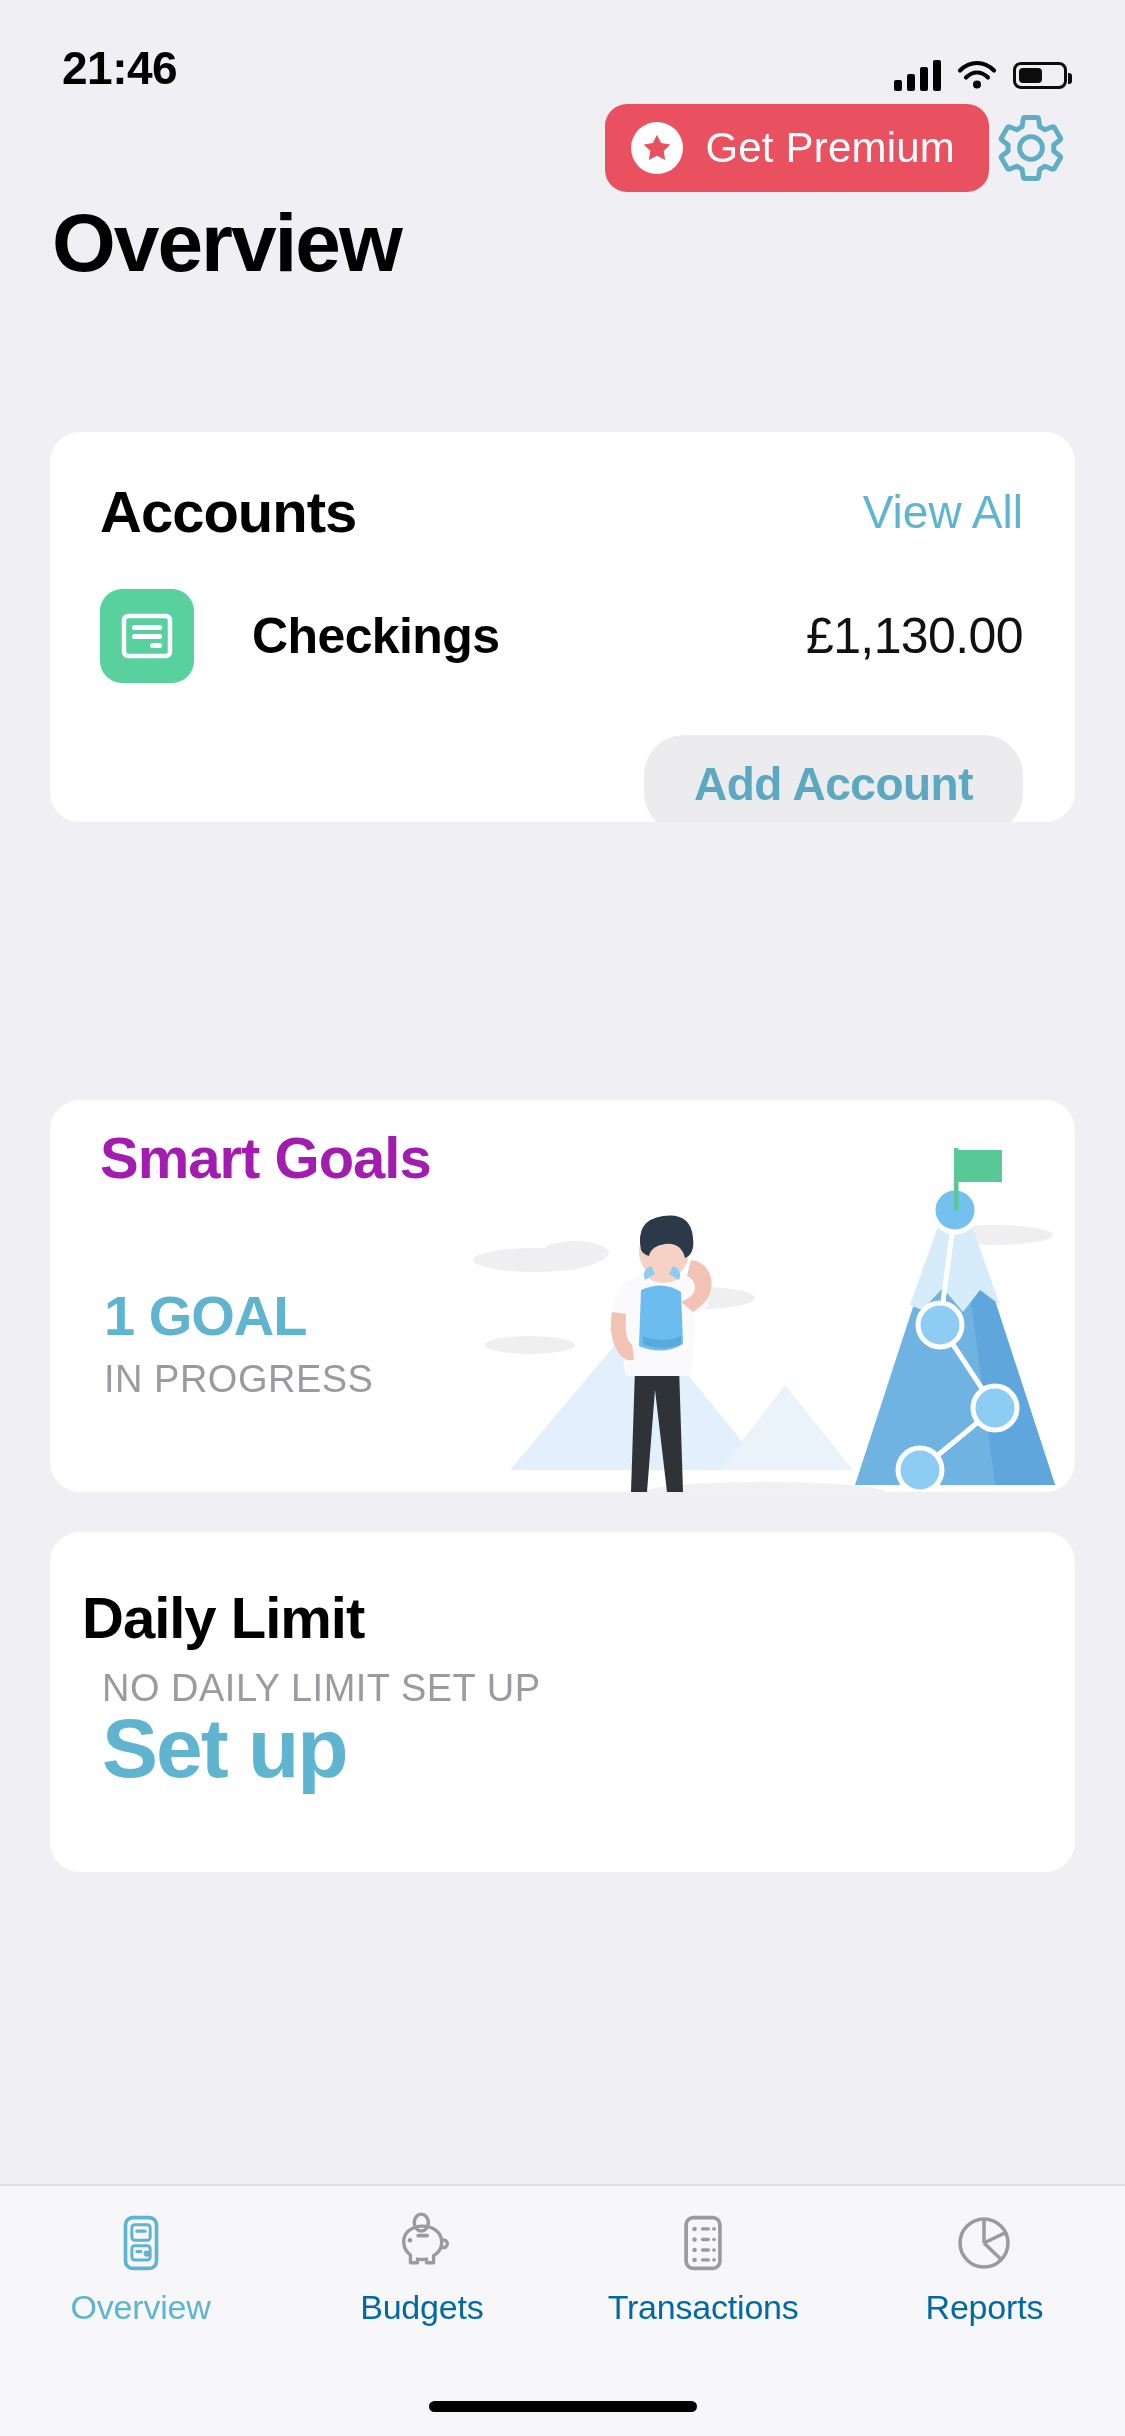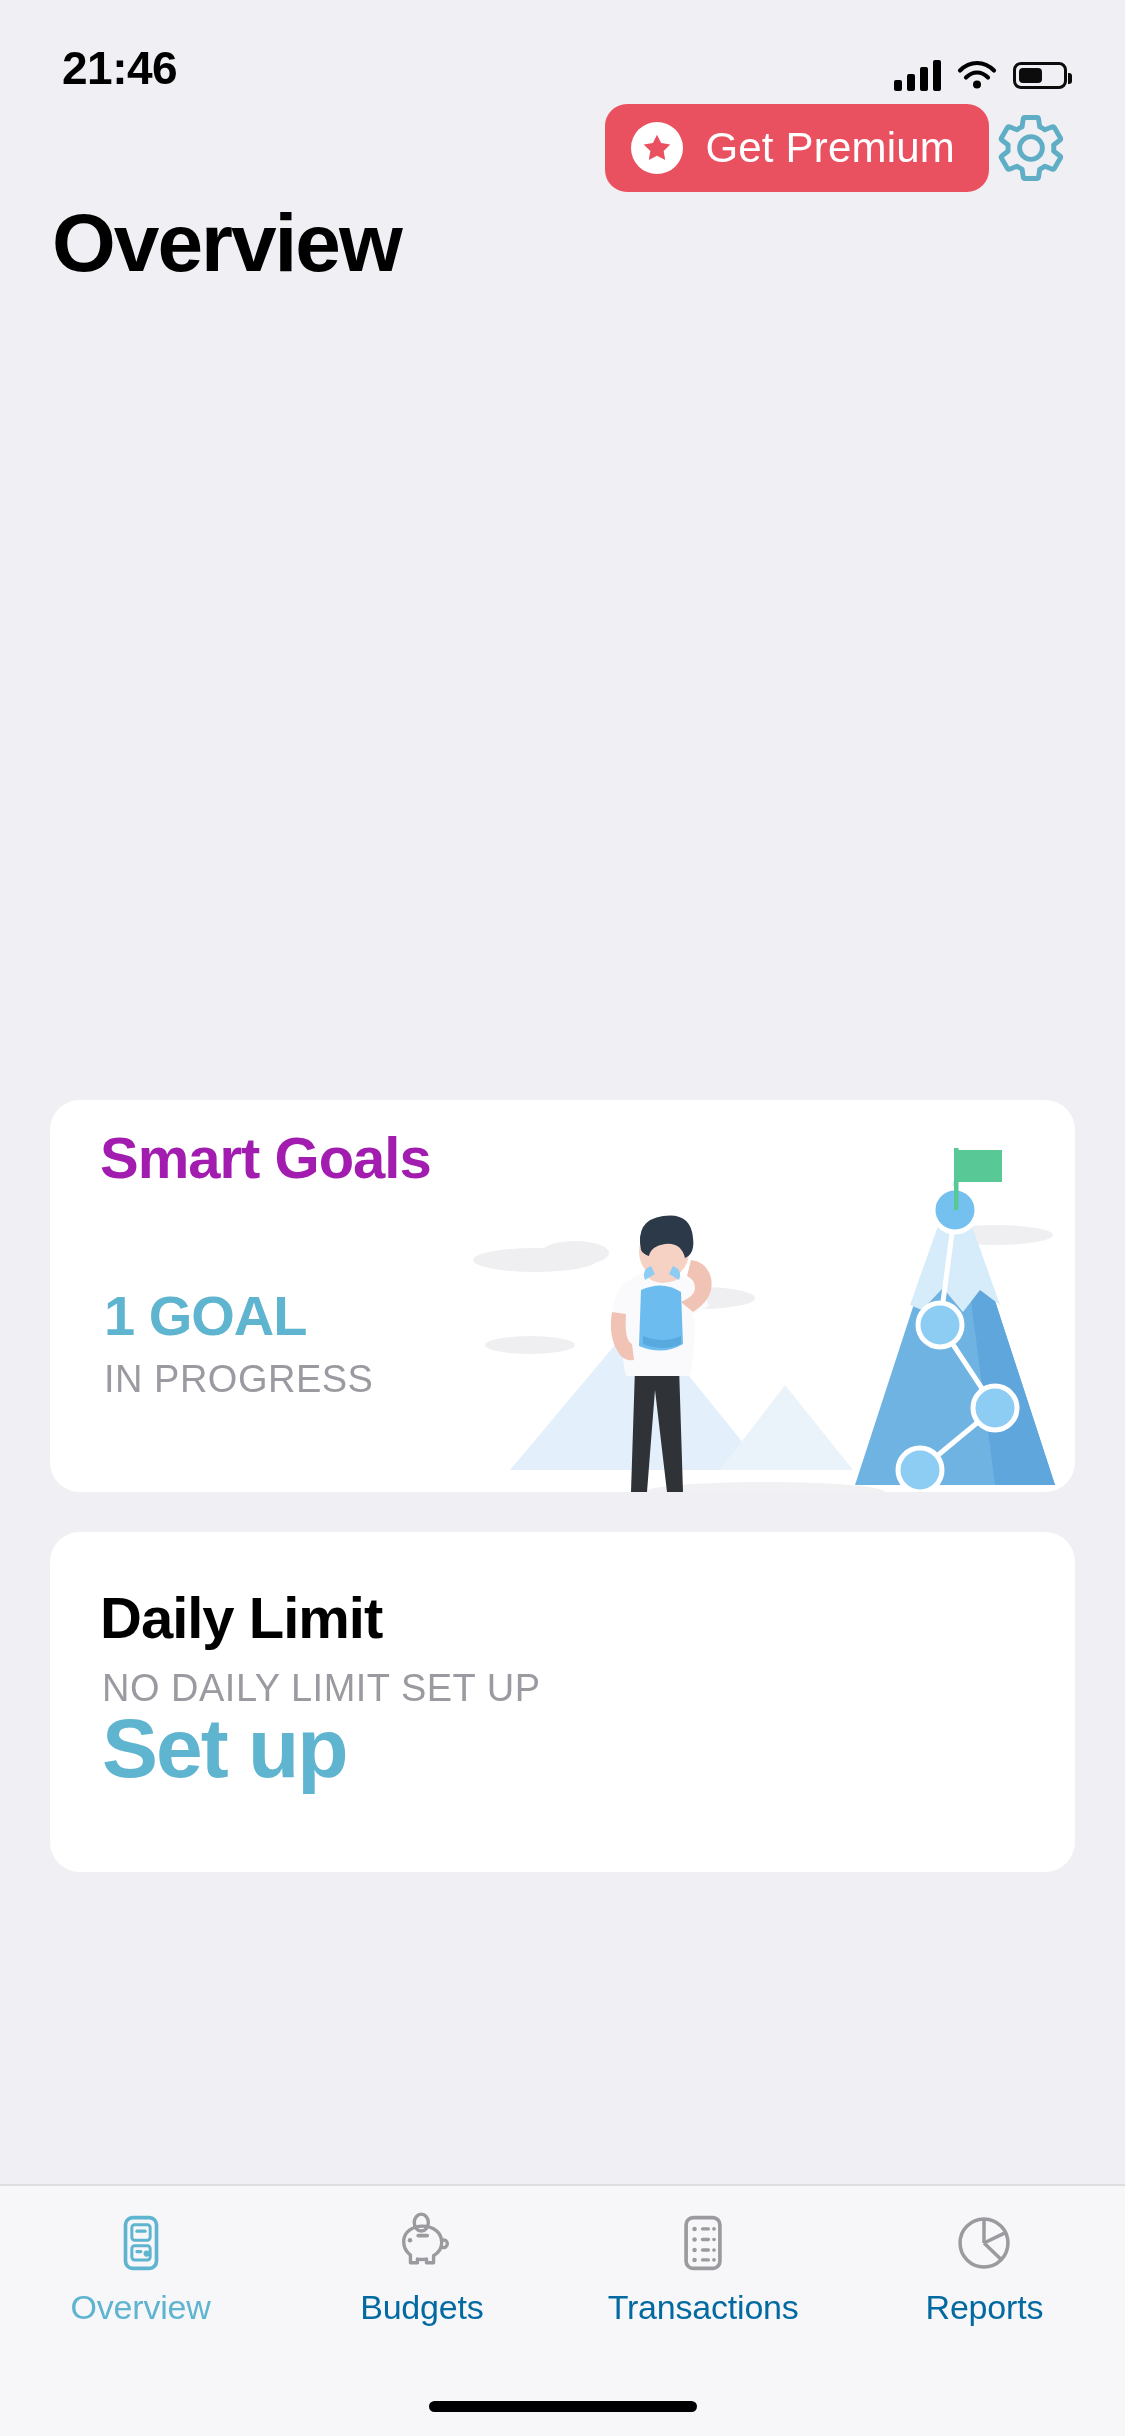--- a/index.html
+++ b/index.html
@@ -105,21 +105,21 @@
   }
 
   
   .goals-title { padding:24px 0 0 50px; font-size:58px; font-weight:bold; color:#a21caf; letter-spacing:-1px; }
   .goals-stat { position:absolute; left:54px; top:188px; }
   .goals-num { font-size:56px; font-weight:bold; color:#5FB4D0; letter-spacing:-1px; line-height:1; }
   .goals-sub { margin-top:14px; font-size:38px; color:#9A9AA0; letter-spacing:0.5px; }
   .goals-illus { position:absolute; right:0; top:40px; width:640px; height:380px; }
 
   
-  .dl-title { padding:52px 0 0 50px; font-size:58px; font-weight:bold; color:#000; letter-spacing:-1px; }
+  .dl-title { padding:52px 0 0 32px; font-size:58px; font-weight:bold; color:#000; letter-spacing:-1px; }
   .dl-sub { padding:16px 0 0 52px; font-size:38px; color:#9A9AA0; letter-spacing:0.5px; }
   .dl-setup {
     position:absolute; left:52px; top:168px;
     font-size:84px; font-weight:bold; color:#5FB4D0; letter-spacing:-2px;
   }
 
   
   .fab-wrap {
     position:absolute; left:760px; top:1238px; width:186px; height:186px;
   }
@@ -197,20 +197,41 @@
     </div>
     <div class="gear-btn">
       <svg width="76" height="76" viewBox="0 0 24 24">
         <path d="M19.14 12.94a7.07 7.07 0 000-1.88l2.03-1.58a.5.5 0 00.12-.64l-1.92-3.32a.5.5 0 00-.6-.22l-2.39.96a7.07 7.07 0 00-1.63-.94l-.36-2.54a.5.5 0 00-.5-.42h-3.84a.5.5 0 00-.5.42l-.36 2.54c-.59.24-1.13.56-1.63.94l-2.39-.96a.5.5 0 00-.6.22L2.65 8.84a.5.5 0 00.12.64l2.03 1.58a7.07 7.07 0 000 1.88l-2.03 1.58a.5.5 0 00-.12.64l1.92 3.32c.12.21.37.3.6.22l2.39-.96c.5.38 1.04.7 1.63.94l.36 2.54c.04.24.25.42.5.42h3.84c.25 0 .46-.18.5-.42l.36-2.54c.59-.24 1.13-.56 1.63-.94l2.39.96c.23.08.48-.01.6-.22l1.92-3.32a.5.5 0 00-.12-.64zM12 15.6A3.6 3.6 0 1112 8.4a3.6 3.6 0 010 7.2z" fill="none" stroke="#5FAEC6" stroke-width="1.55" stroke-linejoin="round"></path>
       </svg>
     </div>
   </div>
 
   <div class="page-title">Overview</div>
 
+  <div class="card" style="top:432px; height:390px; z-index:2;">
+    <div class="acct-head">
+      <div class="acct-title">Accounts</div>
+      <div class="view-all">View All</div>
+    </div>
+    <div class="acct-row">
+      <span class="acct-icon">
+        <svg width="56" height="52" viewBox="0 0 56 52">
+          <rect x="5" y="6" width="46" height="40" rx="4" fill="none" stroke="#fff" stroke-width="4.5"></rect>
+          <rect x="13" y="15" width="30" height="5" rx="2.5" fill="#fff"></rect>
+          <rect x="13" y="24" width="30" height="5" rx="2.5" fill="#fff"></rect>
+          <rect x="31" y="33" width="12" height="5" rx="2.5" fill="#fff"></rect>
+        </svg>
+      </span>
+      <span class="acct-name">Checkings</span>
+      <span class="acct-amount">£1,130.00</span>
+    </div>
+    <div class="acct-actions">
+      <div class="pill">Add Account</div>
+    </div>
+  </div>
 
   <div class="card" style="top:1100px; height:392px; z-index:3;">
     <div class="goals-title">Smart Goals</div>
     <div class="goals-stat">
       <div class="goals-num">1 GOAL</div>
       <div class="goals-sub">IN PROGRESS</div>
     </div>
 
     <svg class="goals-illus" viewBox="0 0 640 380">
 

